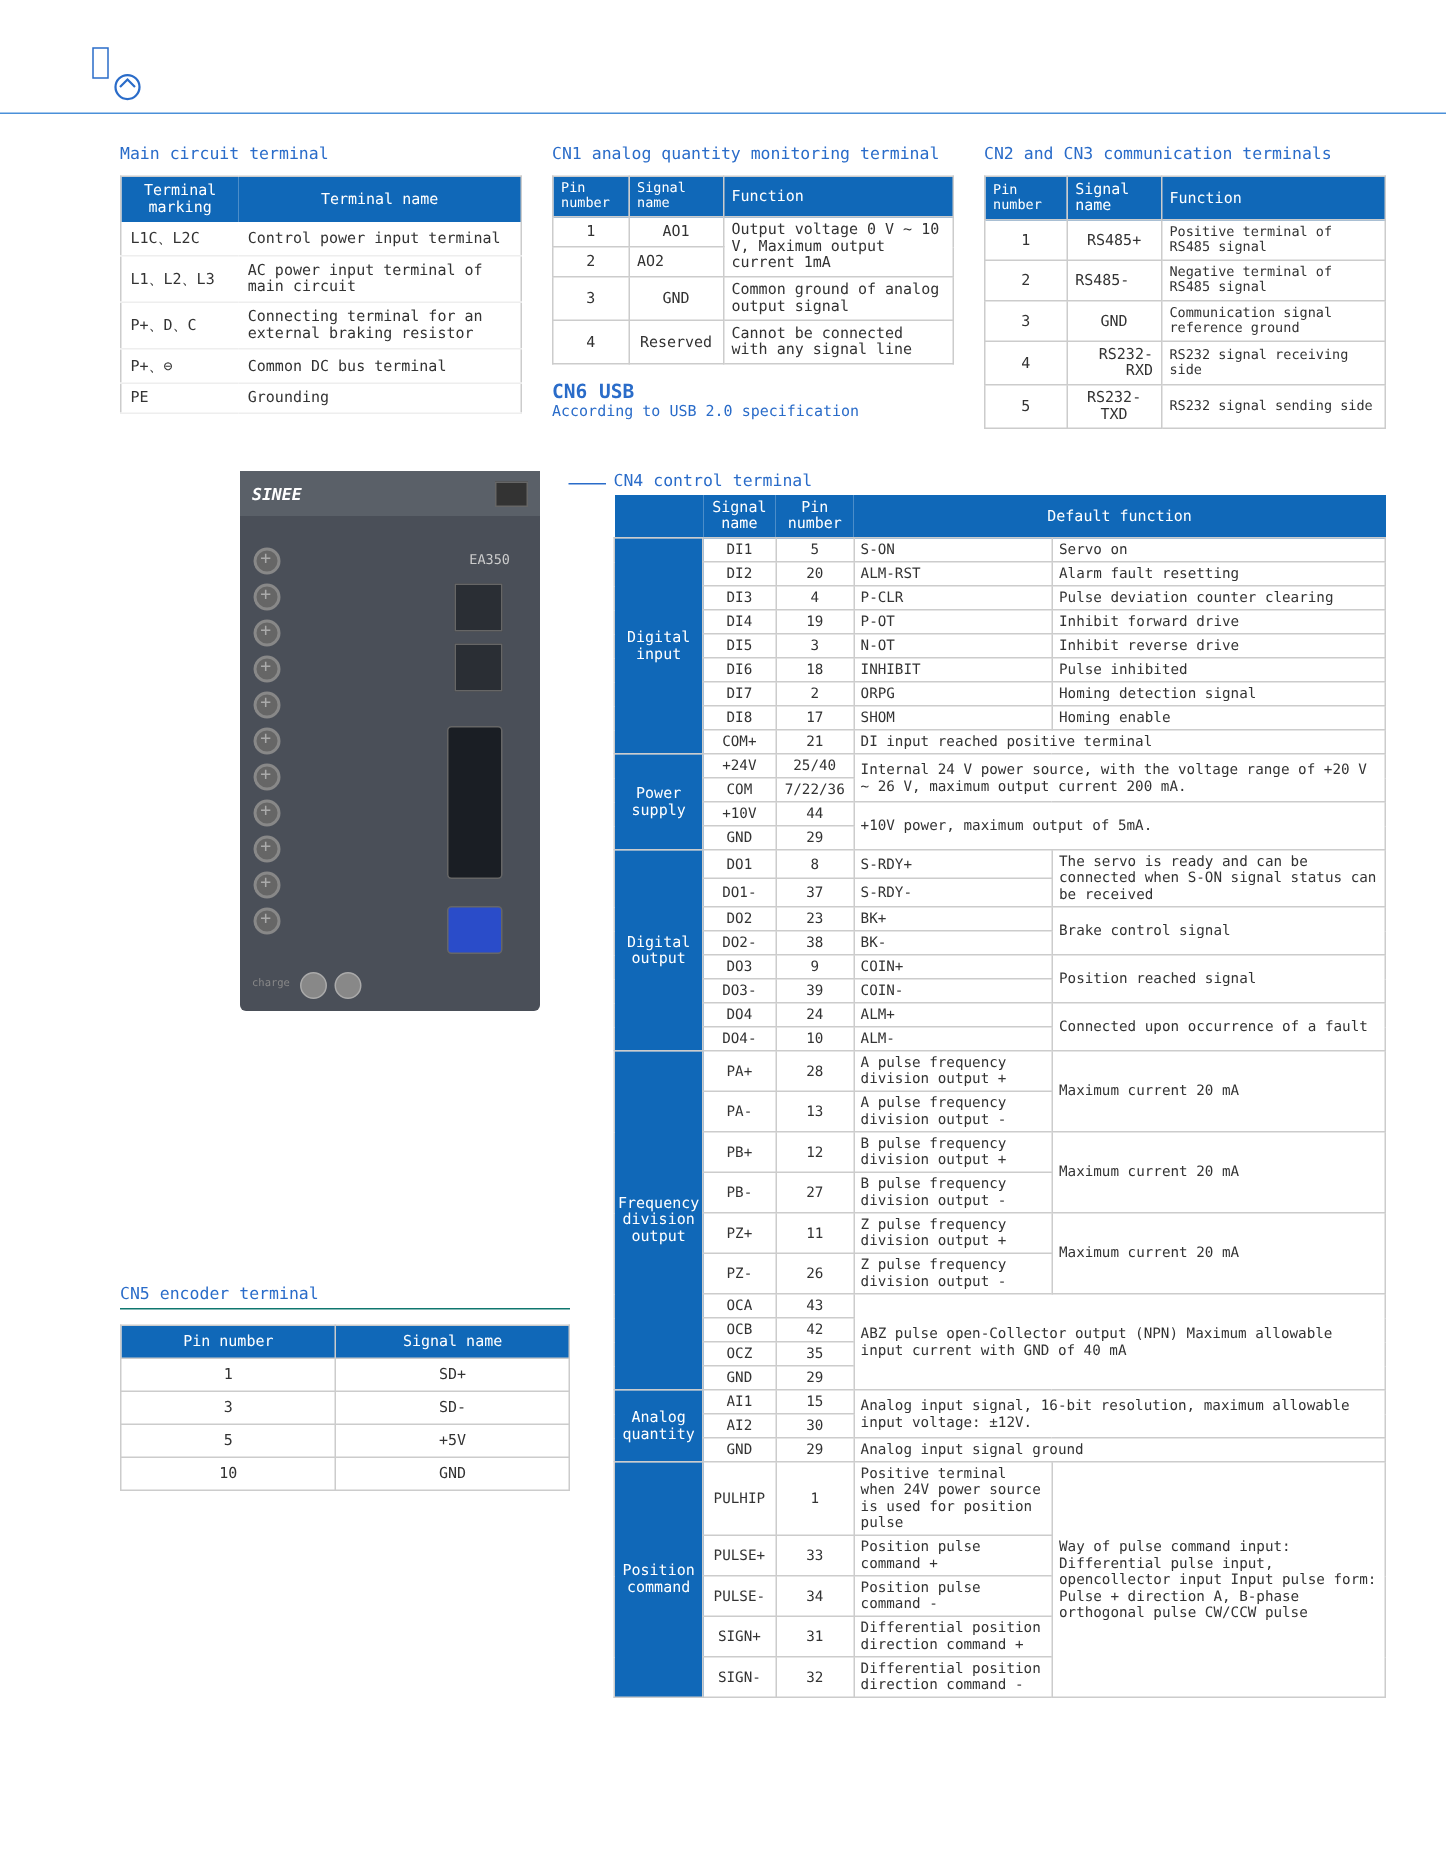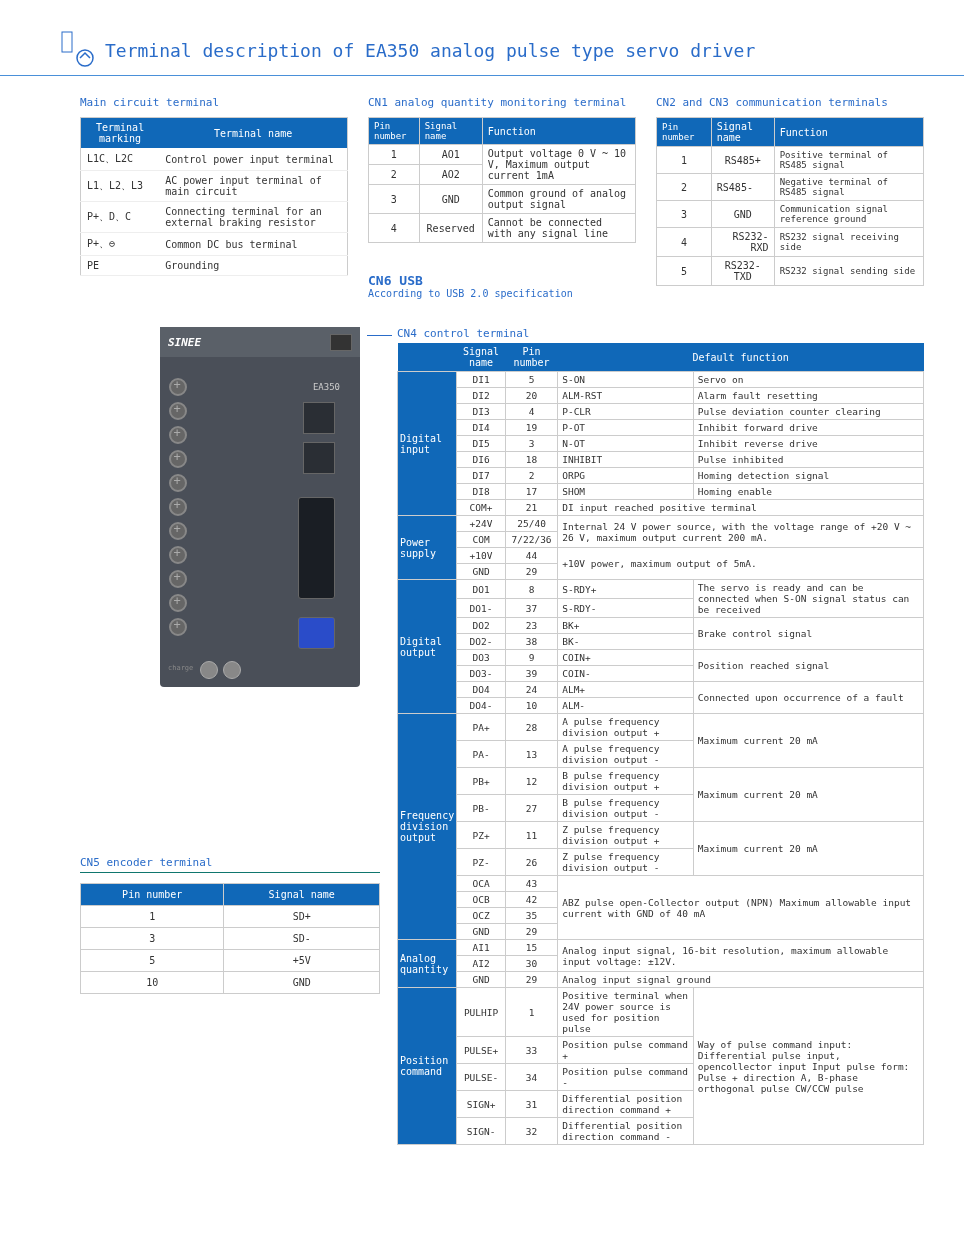--- a/index.html
+++ b/index.html
@@ -12,24 +12,24 @@
 .section-title{font-size:11px;color:#2a6cc9;margin-bottom:8px;font-family:monospace}
 table{border-collapse:collapse;width:100%;font-size:10px}
 table.bordered td,table.bordered th{border:1px solid #ccc;padding:3px 5px;text-align:left;vertical-align:middle}
 th{background:#1068b8;color:#fff;font-weight:normal;text-align:center;padding:4px}
 td{padding:3px 5px}
 .main-circuit{width:260px}
 .main-circuit table{border:1px solid #ccc}
 .main-circuit td{border-bottom:1px solid #eee;padding:4px 6px}
 .cn1{width:250px}
 .cn2{width:290px}
-.cn6{margin-top:30px}
+.cn6{margin-top:11px}
 .cn6-title{font-size:13px;color:#2a6cc9;font-weight:bold}
 .cn6-sub{font-size:10px;color:#2a6cc9}
-.row2{display:flex;gap:7px;align-items:flex-start;margin-top:28px}
+.row2{display:flex;gap:19px;align-items:flex-start;margin-top:28px}
 .device{width:200px;height:360px;background:#4a4f58;border-radius:4px;position:relative;margin-left:80px;flex-shrink:0}
 .device-top{height:30px;background:#5a6068;display:flex;align-items:center;justify-content:space-between;padding:0 8px}
 .device-brand{color:#fff;font-size:11px;font-weight:bold;font-style:italic}
 .device-model{position:absolute;top:55px;right:20px;color:#ccc;font-size:9px}
 .device-left{position:absolute;left:5px;top:45px;width:25px}
 .screw{width:14px;height:14px;border-radius:50%;background:#666;border:2px solid #888;margin:6px auto;position:relative}
 .screw::after{content:"+";position:absolute;top:-2px;left:3px;color:#aaa;font-size:12px}
 .device-port{position:absolute;right:25px;background:#2a2e34;border:1px solid #666}
 .port1{top:75px;width:30px;height:30px}
 .port2{top:115px;width:30px;height:30px}
@@ -37,37 +37,36 @@
 .port4{top:290px;width:35px;height:30px;background:#2a4cc9;border-radius:3px}
 .device-bottom{position:absolute;bottom:8px;left:8px;display:flex;gap:5px}
 .btn{width:16px;height:16px;border-radius:50%;background:#888;border:1px solid #aaa}
 .cn4{flex:1;margin-left:30px}
 .cn4-title{font-size:11px;color:#2a6cc9;margin-bottom:3px;position:relative}
 .cn4-title::before{content:"";position:absolute;left:-30px;top:8px;width:25px;border-top:1px solid #2a6cc9}
 .cn4 table{font-size:9.5px}
 .cn4 th{font-size:10px;padding:3px}
 .cn4 td{border:1px solid #ccc;padding:2px 4px;text-align:center;font-size:9.5px}
 .cn4 td.left{text-align:left}
-.cn4 .group{background:#1068b8;color:#fff;writing-mode:horizontal-tb;text-align:left;font-size:10px;padding:2px}
+.cn4 .group{background:#1068b8;color:#fff;writing-mode:horizontal-tb;text-align:center;font-size:10px;padding:2px}
 .cn5{position:absolute;left:80px;top:780px;width:300px}
 .cn5 table td,.cn5 table th{text-align:center;padding:5px;border:1px solid #ccc}
 .small{font-size:9px}
 </style>
 </head>
 <body>
 
 <div class="header">
   <div class="header-icon">
     <svg width="40" height="40" viewBox="0 0 40 40">
         <rect x="2" y="2" width="10" height="20" fill="none" stroke="#2a6cc9" stroke-width="1"></rect>
         <circle cx="25" cy="28" r="8" fill="none" stroke="#2a6cc9" stroke-width="1.5"></circle>
         <path d="M20 28 l5 -5 l5 5" fill="none" stroke="#2a6cc9" stroke-width="1.5"></path>
       </svg>
   </div>
-  <div class="header-title">Terminal description of EA350 analog pulse type servo driver</div>
 </div>
 
 <div class="content">
   <div class="row1">
     <div class="section main-circuit">
       <div class="section-title">Main circuit terminal</div>
       <table>
         <tbody>
             <tr>
               <th>Terminal marking</th>
@@ -106,21 +105,21 @@
               <th class="small">Signal name</th>
               <th>Function</th>
             </tr>
         <tr>
               <td style="text-align:center">1</td>
               <td style="text-align:center">AO1</td>
               <td rowspan="2">Output voltage 0 V ~ 10 V, Maximum output current 1mA</td>
             </tr>
         <tr>
               <td style="text-align:center">2</td>
-              <td style="text-align:center">AO2</td>
+              <td style="">AO2</td>
             </tr>
         <tr>
               <td style="text-align:center">3</td>
               <td style="text-align:center">GND</td>
               <td>Common ground of analog output signal</td>
             </tr>
         <tr>
               <td style="text-align:center">4</td>
               <td style="text-align:center">Reserved</td>
               <td>Cannot be connected with any signal line</td>

